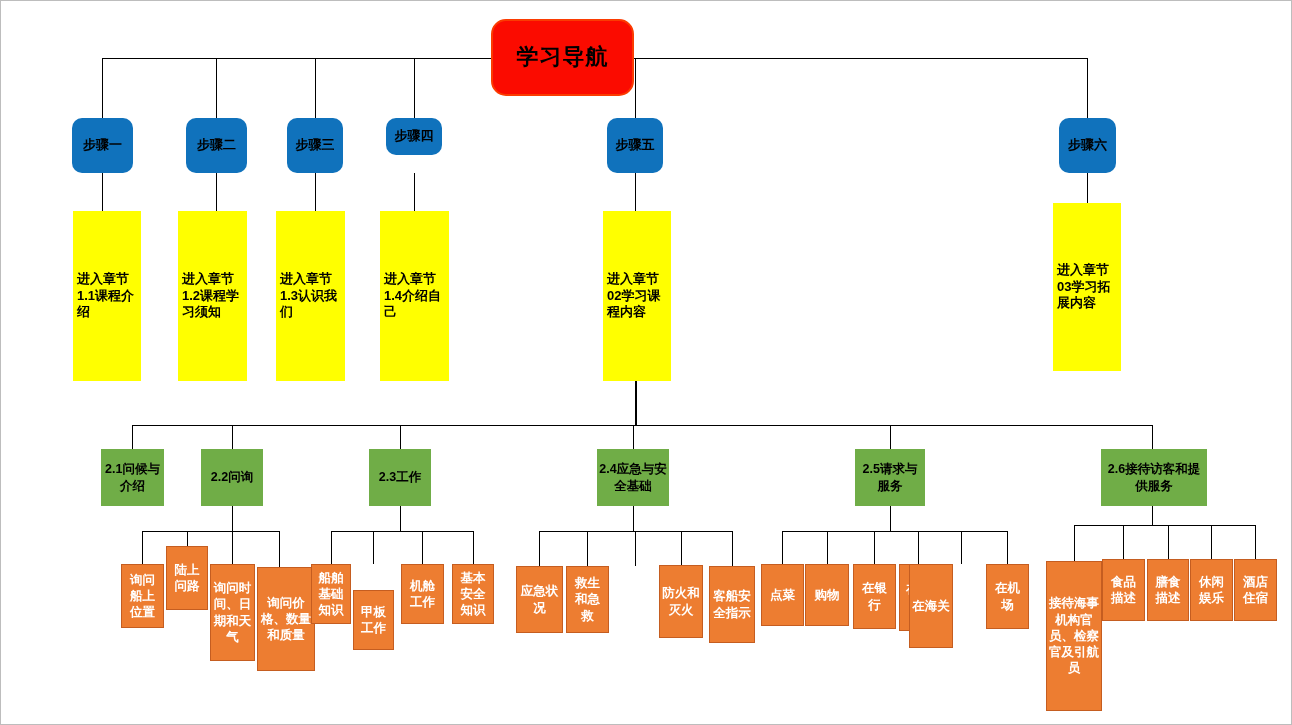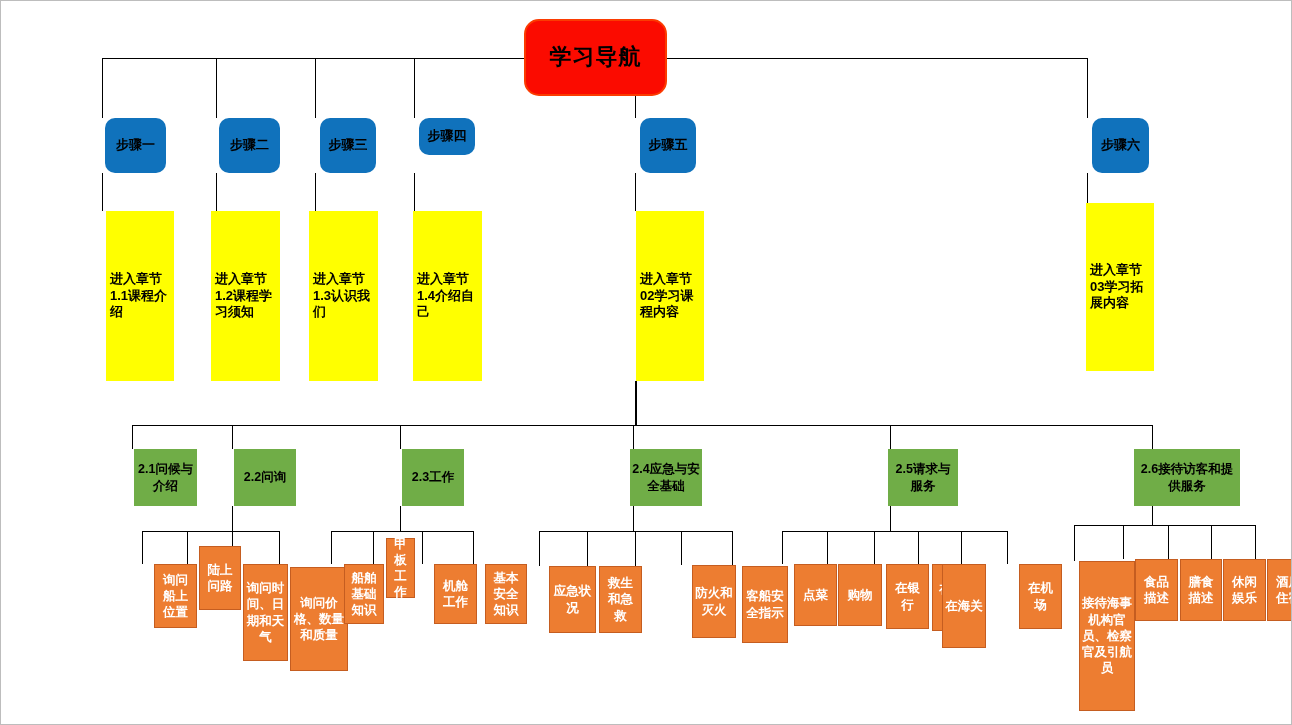--- a/index.html
+++ b/index.html
@@ -1,21 +1,21 @@
 <!DOCTYPE html>
 <html><head>
 <meta charset="utf-8">
 <style>
   html,body{margin:0;padding:0;background:#fff;}
   body{font-family:"Liberation Sans","DejaVu Sans",sans-serif;}
   .canvas{position:relative;width:1292px;height:725px;background:#ffffff;
           border:1px solid #bdbdbd;box-sizing:border-box;overflow:hidden;}
   .node{position:absolute;box-sizing:border-box;display:flex;align-items:center;
         justify-content:center;text-align:center;font-weight:bold;color:#000;
-        line-height:1.3;z-index:2;margin-left:33px;}
+        line-height:1.3;z-index:2;}
   .root{background:#fb0b00;border:2px solid #fb3b01;border-radius:15px;
         font-size:22px;letter-spacing:1px;}
   .step{background:#1072bc;border-radius:10px;font-size:13px;}
   .chapter{background:#ffff00;font-size:13px;justify-content:flex-start;
            text-align:left;padding:0 4px;}
   .section{background:#70ad47;font-size:12.5px;padding:0 2px;}
   .topic{background:#ed7d31;border:1px solid #c55d20;color:#ffffff;
          font-size:12.5px;padding:0 2px;}
   .line{position:absolute;background:#000;z-index:1;}
 </style>
@@ -46,21 +46,21 @@
   <div class="node section" style="left:596px;top:448px;width:72px;height:57px">2.4应急与安全基础</div>
   <div class="node section" style="left:854px;top:448px;width:70px;height:57px">2.5请求与服务</div>
   <div class="node section" style="left:1100px;top:448px;width:106px;height:57px">2.6接待访客和提供服务</div>
 
   <div class="node topic" style="left:120px;top:563px;width:43px;height:64px">询问船上位置</div>
   <div class="node topic" style="left:165px;top:545px;width:42px;height:64px">陆上问路</div>
   <div class="node topic" style="left:209px;top:563px;width:45px;height:97px">询问时间、日期和天气</div>
   <div class="node topic" style="left:256px;top:566px;width:58px;height:104px">询问价格、数量和质量</div>
 
   <div class="node topic" style="left:310px;top:563px;width:40px;height:60px">船舶基础知识</div>
-  <div class="node topic" style="left:352px;top:537px;width:29px;height:60px">甲板工作</div>
+  <div class="node topic" style="left:352px;top:589px;width:41px;height:60px">甲板工作</div>
   <div class="node topic" style="left:400px;top:563px;width:43px;height:60px">机舱工作</div>
   <div class="node topic" style="left:451px;top:563px;width:42px;height:60px">基本安全知识</div>
 
   <div class="node topic" style="left:515px;top:565px;width:47px;height:67px">应急状况</div>
   <div class="node topic" style="left:565px;top:565px;width:43px;height:67px">救生和急救</div>
   <div class="node topic" style="left:658px;top:564px;width:44px;height:73px">防火和灭火</div>
   <div class="node topic" style="left:708px;top:565px;width:46px;height:77px">客船安全指示</div>
 
   <div class="node topic" style="left:760px;top:563px;width:43px;height:62px">点菜</div>
   <div class="node topic" style="left:804px;top:563px;width:44px;height:62px">购物</div>

